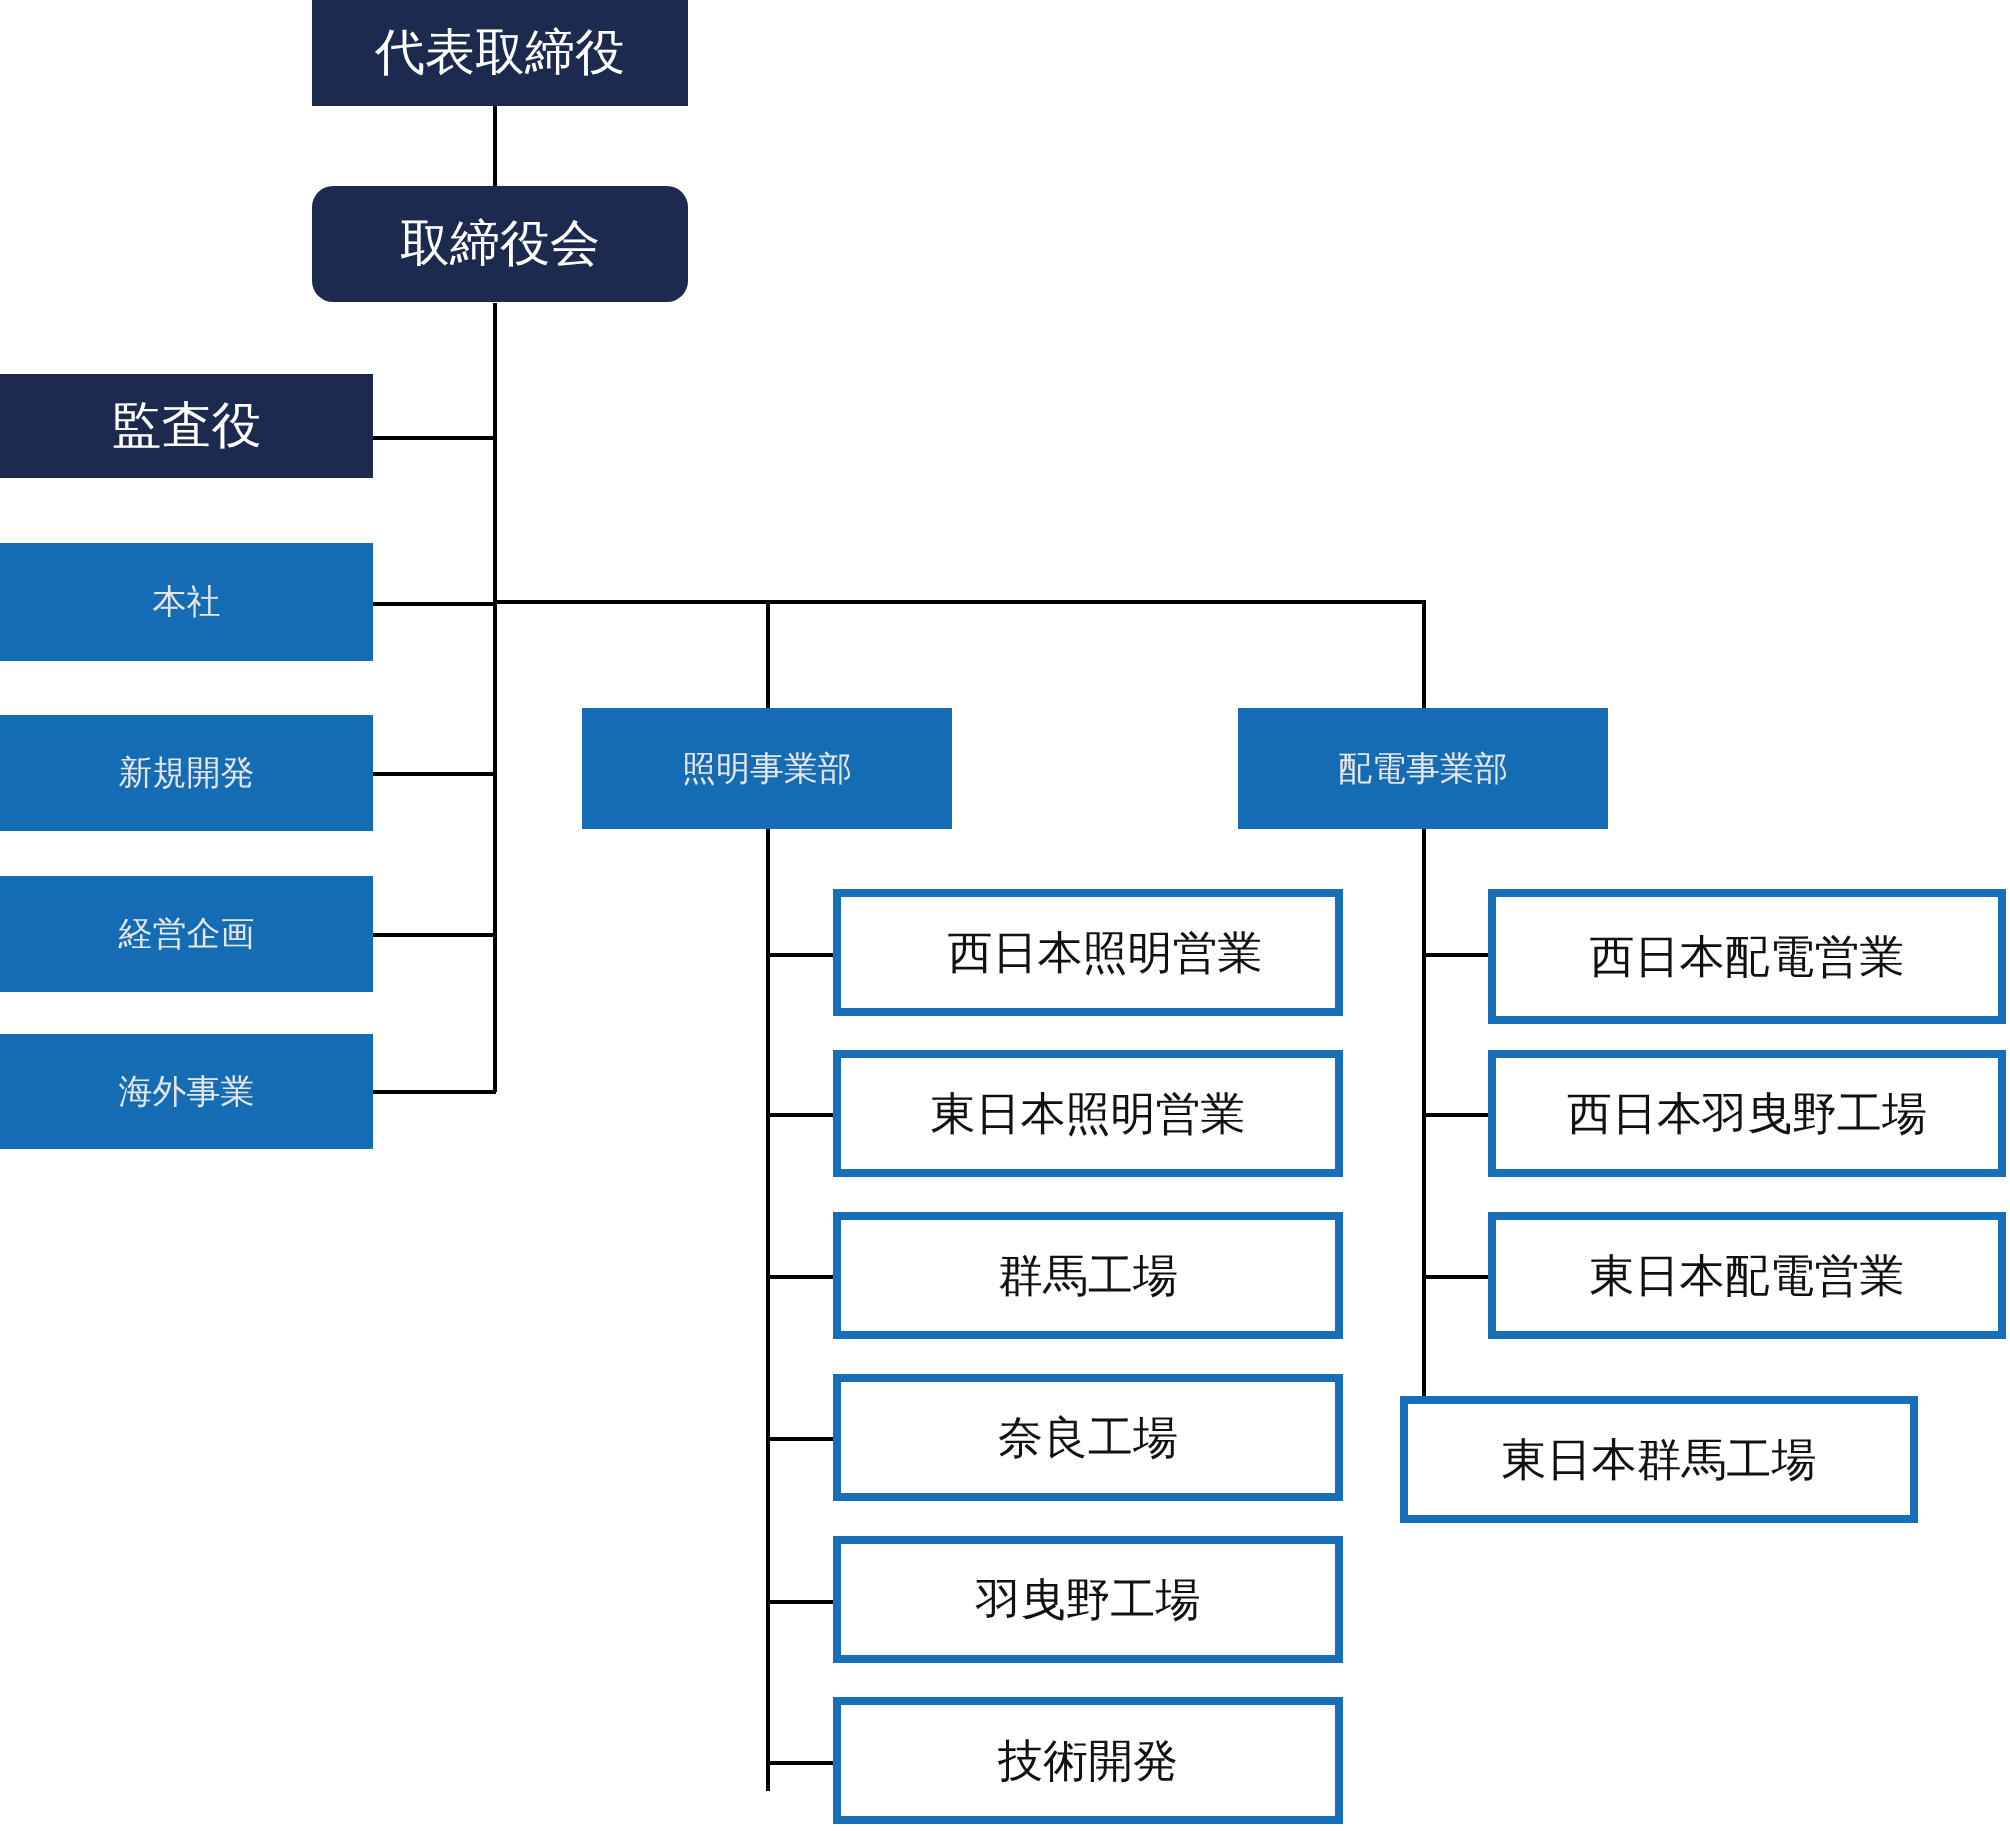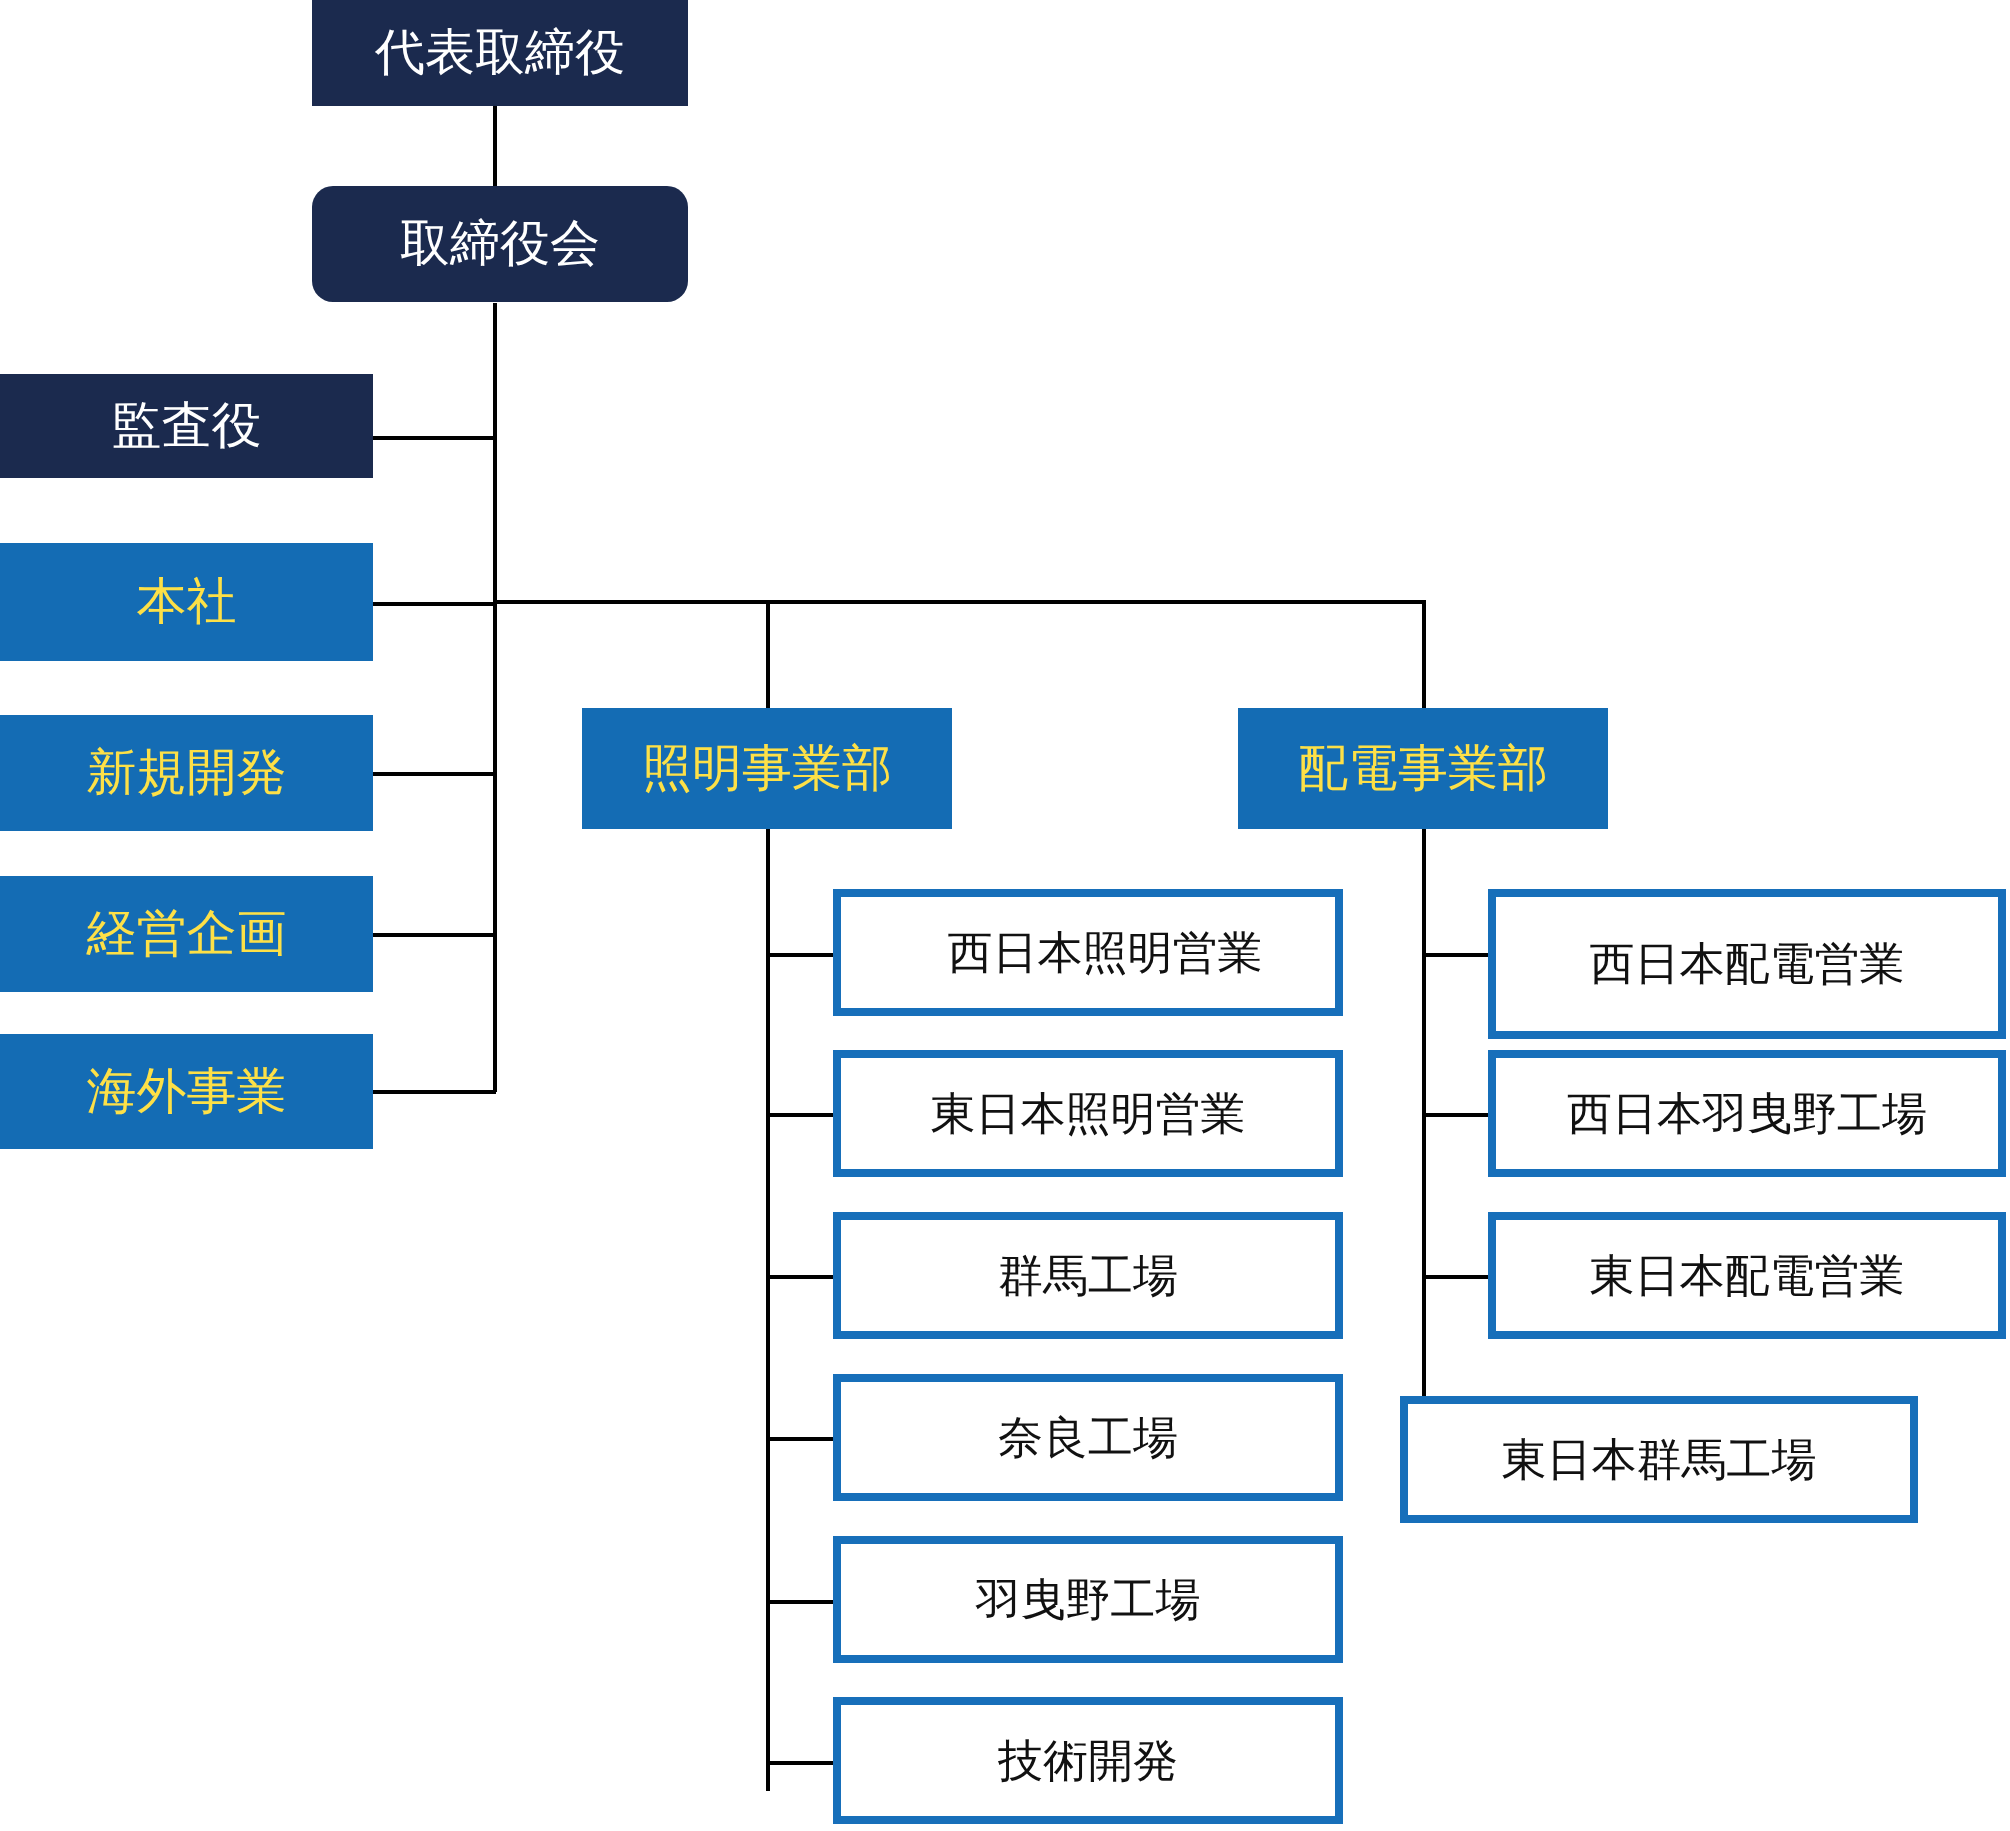--- a/index.html
+++ b/index.html
@@ -37,22 +37,22 @@
   
   .node.navy {
     background: #1b2a4e;
     color: #ffffff;
     font-size: 50px;
     font-weight: 400;
   }
   
   .node.blue {
     background: #146cb4;
-    color: #fde047;
-    font-size: 50px;
+    color: #e5e5e5;
+    font-size: 34px;
     font-weight: 400;
   }
   
   .node.outline {
     background: #ffffff;
     color: #111111;
     border: 8px solid #176fba;
     font-size: 45px;
     font-weight: 400;
   }
@@ -154,21 +154,21 @@
   <div class="node outline" style="left:833px; top:1374px; width:510px; height:127px;">
     <span class="node-label">奈良工場</span>
   </div>
   <div class="node outline" style="left:833px; top:1536px; width:510px; height:127px;">
     <span class="node-label">羽曳野工場</span>
   </div>
   <div class="node outline" style="left:833px; top:1697px; width:510px; height:127px;">
     <span class="node-label">技術開発</span>
   </div>
 
-  <div class="node outline" style="left:1488px; top:889px; width:518px; height:150px;text-align:center;">
+  <div class="node outline" style="left:1488px; top:889px; width:518px; height:135px;text-align:center;">
     <span class="node-label">西日本配電営業</span>
   </div>
   <div class="node outline" style="left:1488px; top:1050px; width:518px; height:127px;">
     <span class="node-label">西日本羽曳野工場</span>
   </div>
   <div class="node outline" style="left:1488px; top:1212px; width:518px; height:127px;">
     <span class="node-label">東日本配電営業</span>
   </div>
   <div class="node outline" style="left:1400px; top:1396px; width:518px; height:127px;">
     <span class="node-label">東日本群馬工場</span>

